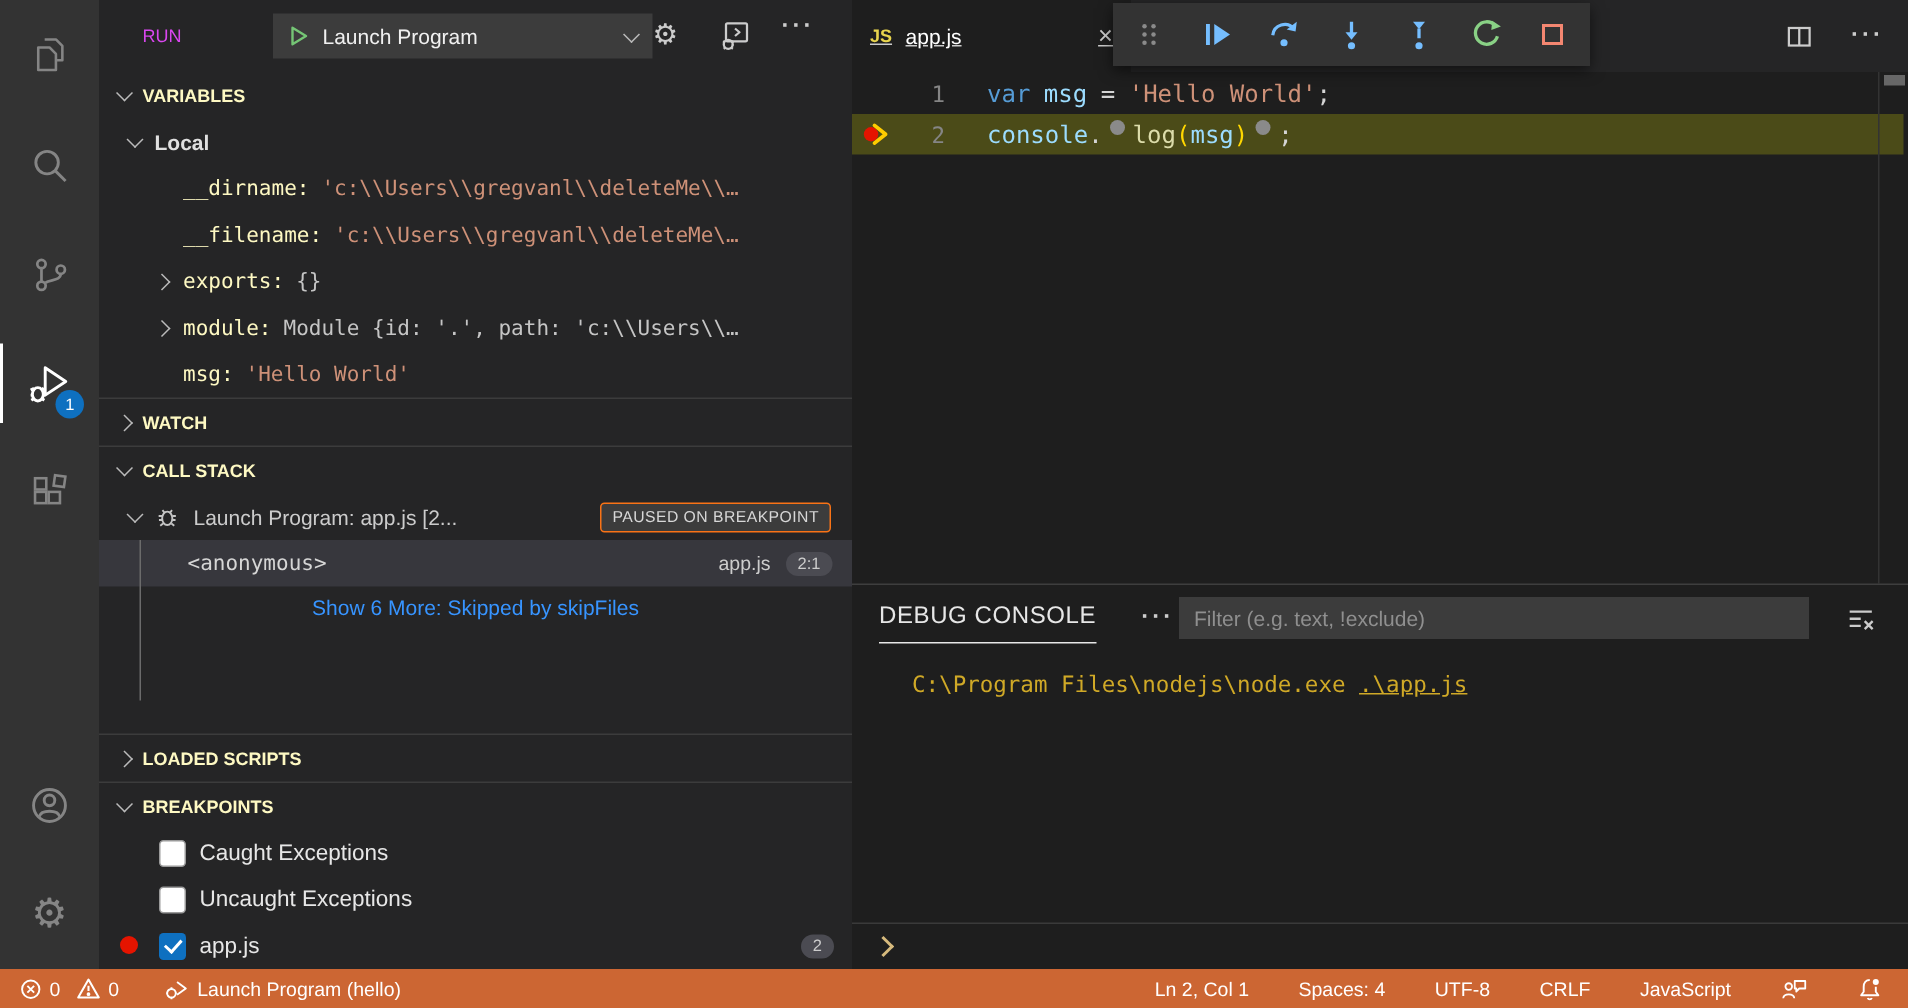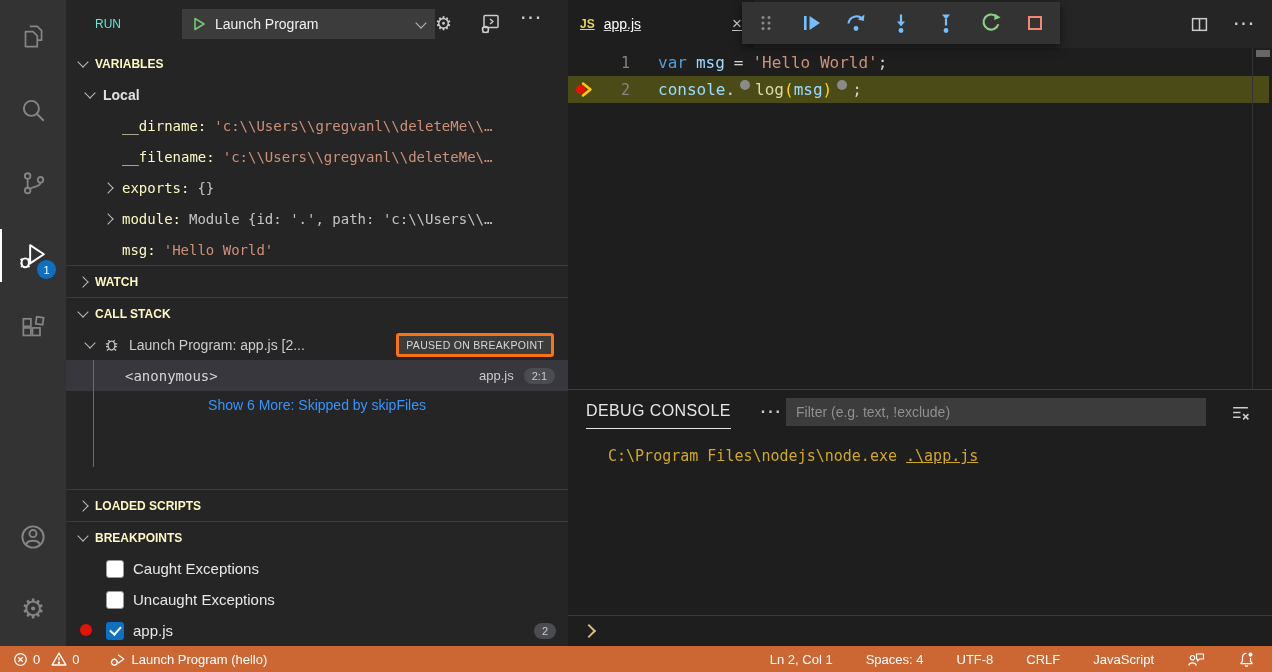--- a/index.html
+++ b/index.html
@@ -14,21 +14,21 @@
   .ab-item.active{color:#ffffff;}
   .ab-item.active::before{content:'';position:absolute;left:0;top:10px;bottom:10px;width:2px;background:#ffffff;}
   .ab-badge{position:absolute;right:10px;bottom:13px;width:19px;height:19px;border-radius:50%;
             background:#0e70c0;color:#fff;font-size:11px;display:flex;align-items:center;justify-content:center;}
   .ab-spacer{flex:1;}
   .gear-glyph{font-size:27px;line-height:1;}
 
   
   .sidebar{width:502px;background:#252526;display:flex;flex-direction:column;flex:none;min-height:0;}
   .sb-header{height:48px;flex:none;position:relative;}
-  .sb-title{position:absolute;left:29px;top:17px;font-size:12px;color:#5eead4;}
+  .sb-title{position:absolute;left:29px;top:17px;font-size:12px;color:#d946ef;}
   .launch-select{position:absolute;left:116px;top:9px;width:233px;height:30px;background:#3c3c3c;
                  display:flex;align-items:center;padding:0 10px;cursor:pointer;}
   .launch-label{font-size:14px;color:#f0f0f0;margin-left:9px;}
   .launch-chev{margin-left:auto;}
   .sb-action{position:absolute;top:12px;cursor:pointer;color:#cccccc;}
   .more-dots{font-size:16px;font-weight:bold;letter-spacing:2px;color:#cccccc;cursor:pointer;}
 
   .chev{display:inline-block;width:7px;height:7px;border-right:1.5px solid #bbb;border-bottom:1.5px solid #bbb;flex:none;}
   .chev.down{transform:rotate(45deg);margin-top:-3px;}
   .chev.right{transform:rotate(-45deg);}
@@ -38,21 +38,21 @@
   .section-header.first{border-top:none;}
   .tree-row{height:31px;flex:none;display:flex;align-items:center;white-space:nowrap;overflow:hidden;cursor:pointer;}
   .scope-row{padding-left:20px;gap:9px;font-size:14px;font-weight:bold;color:#e0e0e0;}
   .var-row{font-family:"DejaVu Sans Mono",monospace;font-size:14px;padding-left:56px;}
   .var-row.expandable{padding-left:38px;gap:10px;}
   .var-name{color:#fef9c3;margin-right:8px;}
   .val-string{color:#ce9178;}
   .val-object{color:#c5c5c5;}
 
   .cs-session{padding-left:20px;gap:9px;font-size:14px;color:#cccccc;}
-  .session-badge{margin-left:auto;margin-right:14px;background:#3c3c3c;border:3px solid #f97316;border-radius:3px;
+  .session-badge{margin-left:auto;margin-right:14px;background:#3c3c3c;border:1px solid #f97316;border-radius:3px;
                  font-size:10.5px;font-weight:normal;color:#d7d7d7;padding:3px 7px;letter-spacing:.3px;flex:none;}
   .cs-body{position:relative;}
   .cs-guide{position:absolute;left:27px;top:31px;width:1px;height:107px;background:#6b6b6b;}
   .frame-row{background:#37373d;padding-left:59px;font-family:"DejaVu Sans Mono",monospace;font-size:14px;color:#d6d6d6;}
   .frame-file{margin-left:auto;font-family:"Liberation Sans",sans-serif;font-size:13px;color:#cccccc;}
   .pill{background:#4b4b52;border-radius:10px;padding:2px 8px;font-size:11px;font-family:"Liberation Sans",sans-serif;
         color:#cccccc;margin-left:10px;margin-right:13px;flex:none;}
   .more-link{height:27px;display:flex;align-items:center;justify-content:center;font-size:14px;color:#3794ff;cursor:pointer;}
 
   .bp-row{font-size:15px;color:#e7e7e7;gap:9px;padding-left:40px;position:relative;}

